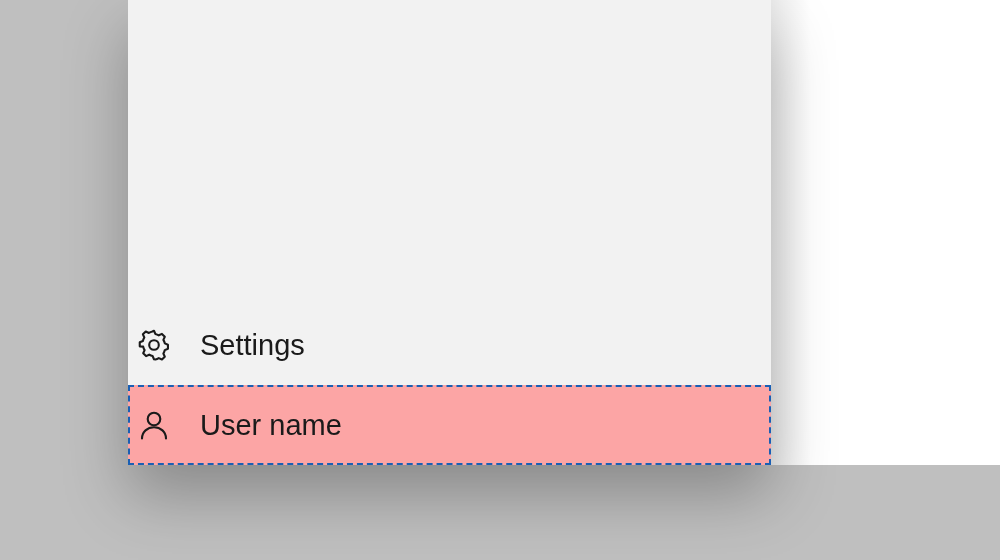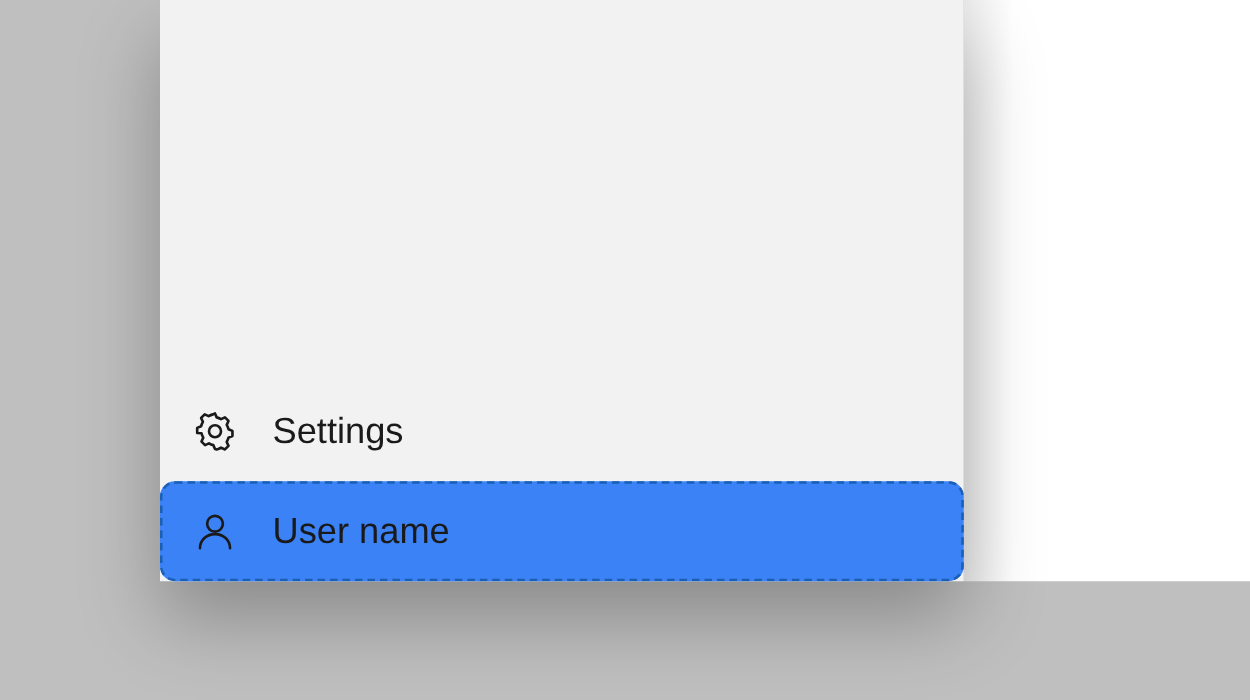--- a/index.html
+++ b/index.html
@@ -40,29 +40,28 @@
       background: #f2f2f2;
       box-shadow: 0 30px 60px rgba(0,0,0,0.28);
       display: flex;
       flex-direction: column;
       justify-content: flex-end;
     }
     .item {
       display: flex;
       align-items: center;
       height: 80px;
-      padding-left: 26px;
+      padding-left: 8px;
       cursor: pointer;
       text-align: center;
     }
     .item.selected {
-      background: #3b82f6;
+      background: #fca5a5;
       outline: 2px dashed #1a5fb4;
       outline-offset: -2px;
-      border-radius: 12px;
     }
     .icon-wrap {
       width: 44px;
       display: flex;
       align-items: center;
       justify-content: flex-start;
     }
     .icon-wrap svg {
       width: 36px;
       height: 36px;

